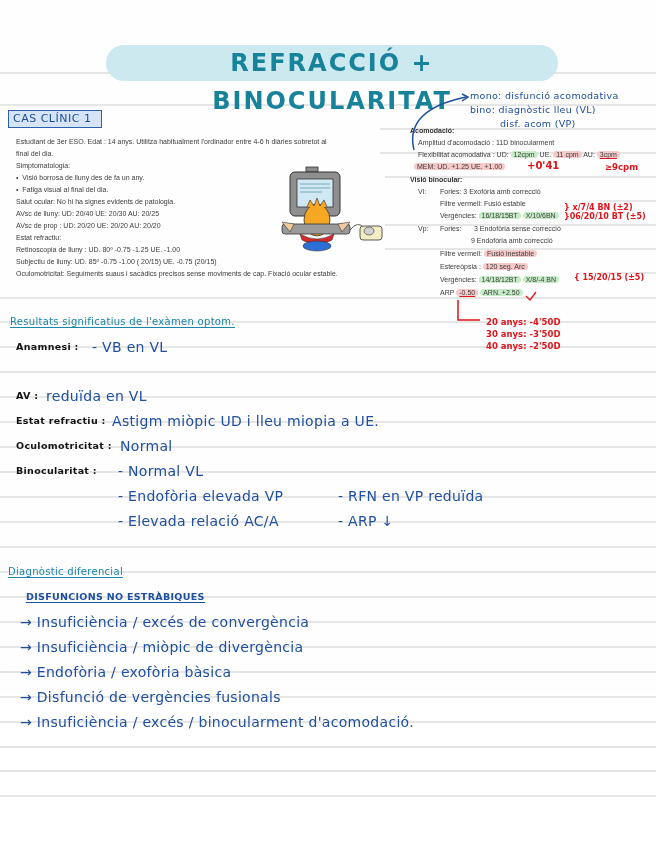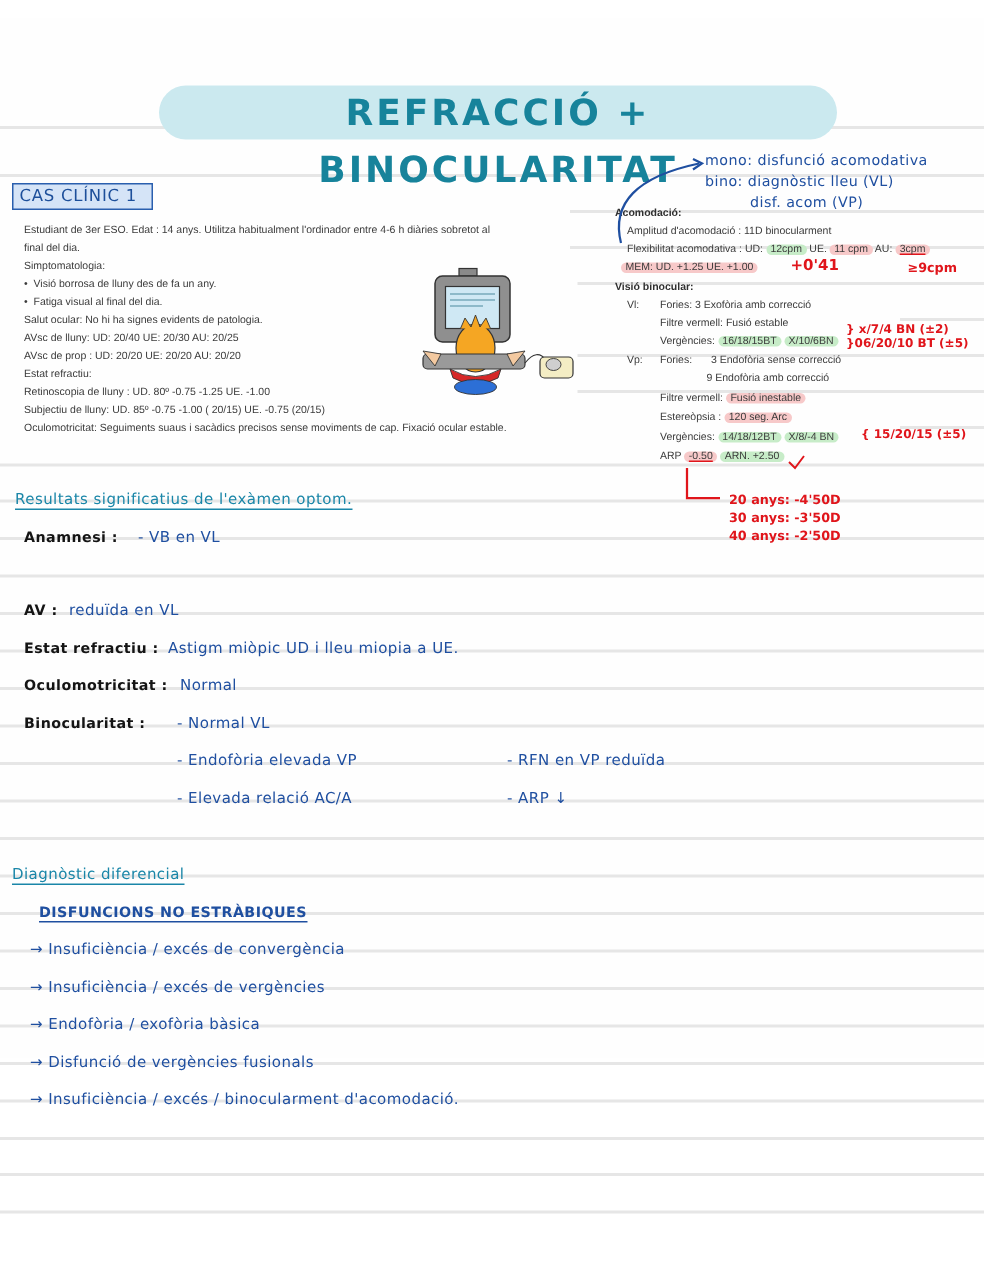--- a/index.html
+++ b/index.html
@@ -1,19 +1,19 @@
 <!DOCTYPE html>
 <html><head>
 <meta charset="utf-8">
 <style>
   * { box-sizing: border-box; margin: 0; padding: 0; }
   html, body { width: 656px; height: 848px; background: #ffffff; overflow: hidden; }
   body { position: relative; font-family: "Liberation Sans", sans-serif; }
 
-  .page { position: absolute; left: 0; top: 0; width: 656px; height: 693px; background: #fefefe; margin-top: 12px; }
+  .page { position: absolute; left: 0; top: 0; width: 656px; height: 693px; background: #fefefe; }
   .rule { position: absolute; left: 0; width: 656px; height: 2px; background: #e6e6e6; }
 
   
   .title-band {
     position: absolute; left: 106px; top: 45px; width: 452px; height: 36px;
     background: #cbe9ef; border-radius: 18px;
   }
   .title {
     position: absolute; left: 106px; top: 44px; width: 452px; height: 38px;
     text-align: center; color: #17839b; font-family: "DejaVu Sans", sans-serif;
@@ -28,21 +28,21 @@
     line-height: 15px; padding-left: 4px; letter-spacing: 0.5px;
   }
 
   .typed { position: absolute; font-family: "Liberation Sans", sans-serif; font-size: 7px; color: #3b3b3b; white-space: nowrap; line-height: 9px; }
   .typed.bold { font-weight: bold; color: #2f2f2f; }
 
   .hl-green { background: #c7ecc8; border-radius: 6px; padding: 0 3px; }
   .hl-red { background: #f7c9c9; border-radius: 6px; padding: 0 3px; }
 
   .hand-red { position: absolute; color: #e0151b; font-family: "DejaVu Sans", sans-serif; font-weight: bold; font-size: 8.5px; white-space: nowrap; line-height: 10px; }
-  .hand-blue { position: absolute; color: #1f4fa0; font-family: "DejaVu Sans", sans-serif; font-size: 10px; white-space: nowrap; line-height: 12px; letter-spacing: 0.3px; }
+  .hand-blue { position: absolute; color: #1f4fa0; font-family: "DejaVu Sans", sans-serif; font-size: 14px; white-space: nowrap; line-height: 12px; letter-spacing: 0.3px; }
   .hand-blue.bold { font-weight: bold; padding-left: 16px; }
   .hand-teal { position: absolute; color: #1a86a8; font-family: "DejaVu Sans", sans-serif; font-size: 10px; white-space: nowrap; line-height: 12px; letter-spacing: 0.3px; }
   .hand-black { position: absolute; color: #141414; font-family: "DejaVu Sans", sans-serif; font-weight: bold; font-size: 9.5px; white-space: nowrap; line-height: 12px; letter-spacing: 0.3px; }
   .underline-teal { border-bottom: 1.5px solid #1a86a8; }
   .underline-blue { border-bottom: 1.5px solid #1f4fa0; }
 
   .illustration { position: absolute; left: 272px; top: 162px; width: 118px; height: 90px; }
   svg.overlay { position: absolute; left: 0; top: 0; pointer-events: none; }
 </style>
 </head>
@@ -187,21 +187,21 @@
   <div class="hand-black" style="left:16px;top:465px">Binocularitat :</div>
   <div class="hand-blue" style="left:118px;top:465px">- Normal VL</div>
   <div class="hand-blue" style="left:118px;top:490px">- Endofòria elevada VP</div>
   <div class="hand-blue" style="left:118px;top:515px">- Elevada relació AC/A</div>
   <div class="hand-blue" style="left:338px;top:490px">- RFN en VP reduïda</div>
   <div class="hand-blue" style="left:338px;top:515px">- ARP ↓</div>
 
   <div class="hand-teal" style="left:8px;top:566px"><span class="underline-teal">Diagnòstic diferencial</span></div>
   <div class="hand-blue bold" style="left:10px;top:591px;font-size:9.5px"><span class="underline-blue">DISFUNCIONS NO ESTRÀBIQUES</span></div>
   <div class="hand-blue" style="left:20px;top:616px">→ Insuficiència / excés de convergència</div>
-  <div class="hand-blue" style="left:20px;top:641px">→ Insuficiència / excés de vergències</div>
+  <div class="hand-blue" style="left:20px;top:641px">→ Insuficiència / miòpic de divergència</div>
   <div class="hand-blue" style="left:20px;top:666px">→ Endofòria / exofòria bàsica</div>
   <div class="hand-blue" style="left:20px;top:691px">→ Disfunció de vergències fusionals</div>
   <div class="hand-blue" style="left:20px;top:716px">→ Insuficiència / excés / binocularment d'acomodació.</div>
 
   <svg class="overlay" width="656" height="848">
     <path d="M414 150 Q404 110 466 97" fill="none" stroke="#1f4fa0" stroke-width="1.5"></path>
     <path d="M462 94 L468 97 L462 101" fill="none" stroke="#1f4fa0" stroke-width="1.5"></path>
     <path d="M458 300 L458 320 L480 320" fill="none" stroke="#e0151b" stroke-width="1.5"></path>
     <path d="M526 296 L530 300 L536 292" fill="none" stroke="#e0151b" stroke-width="1.3"></path>
   </svg>

